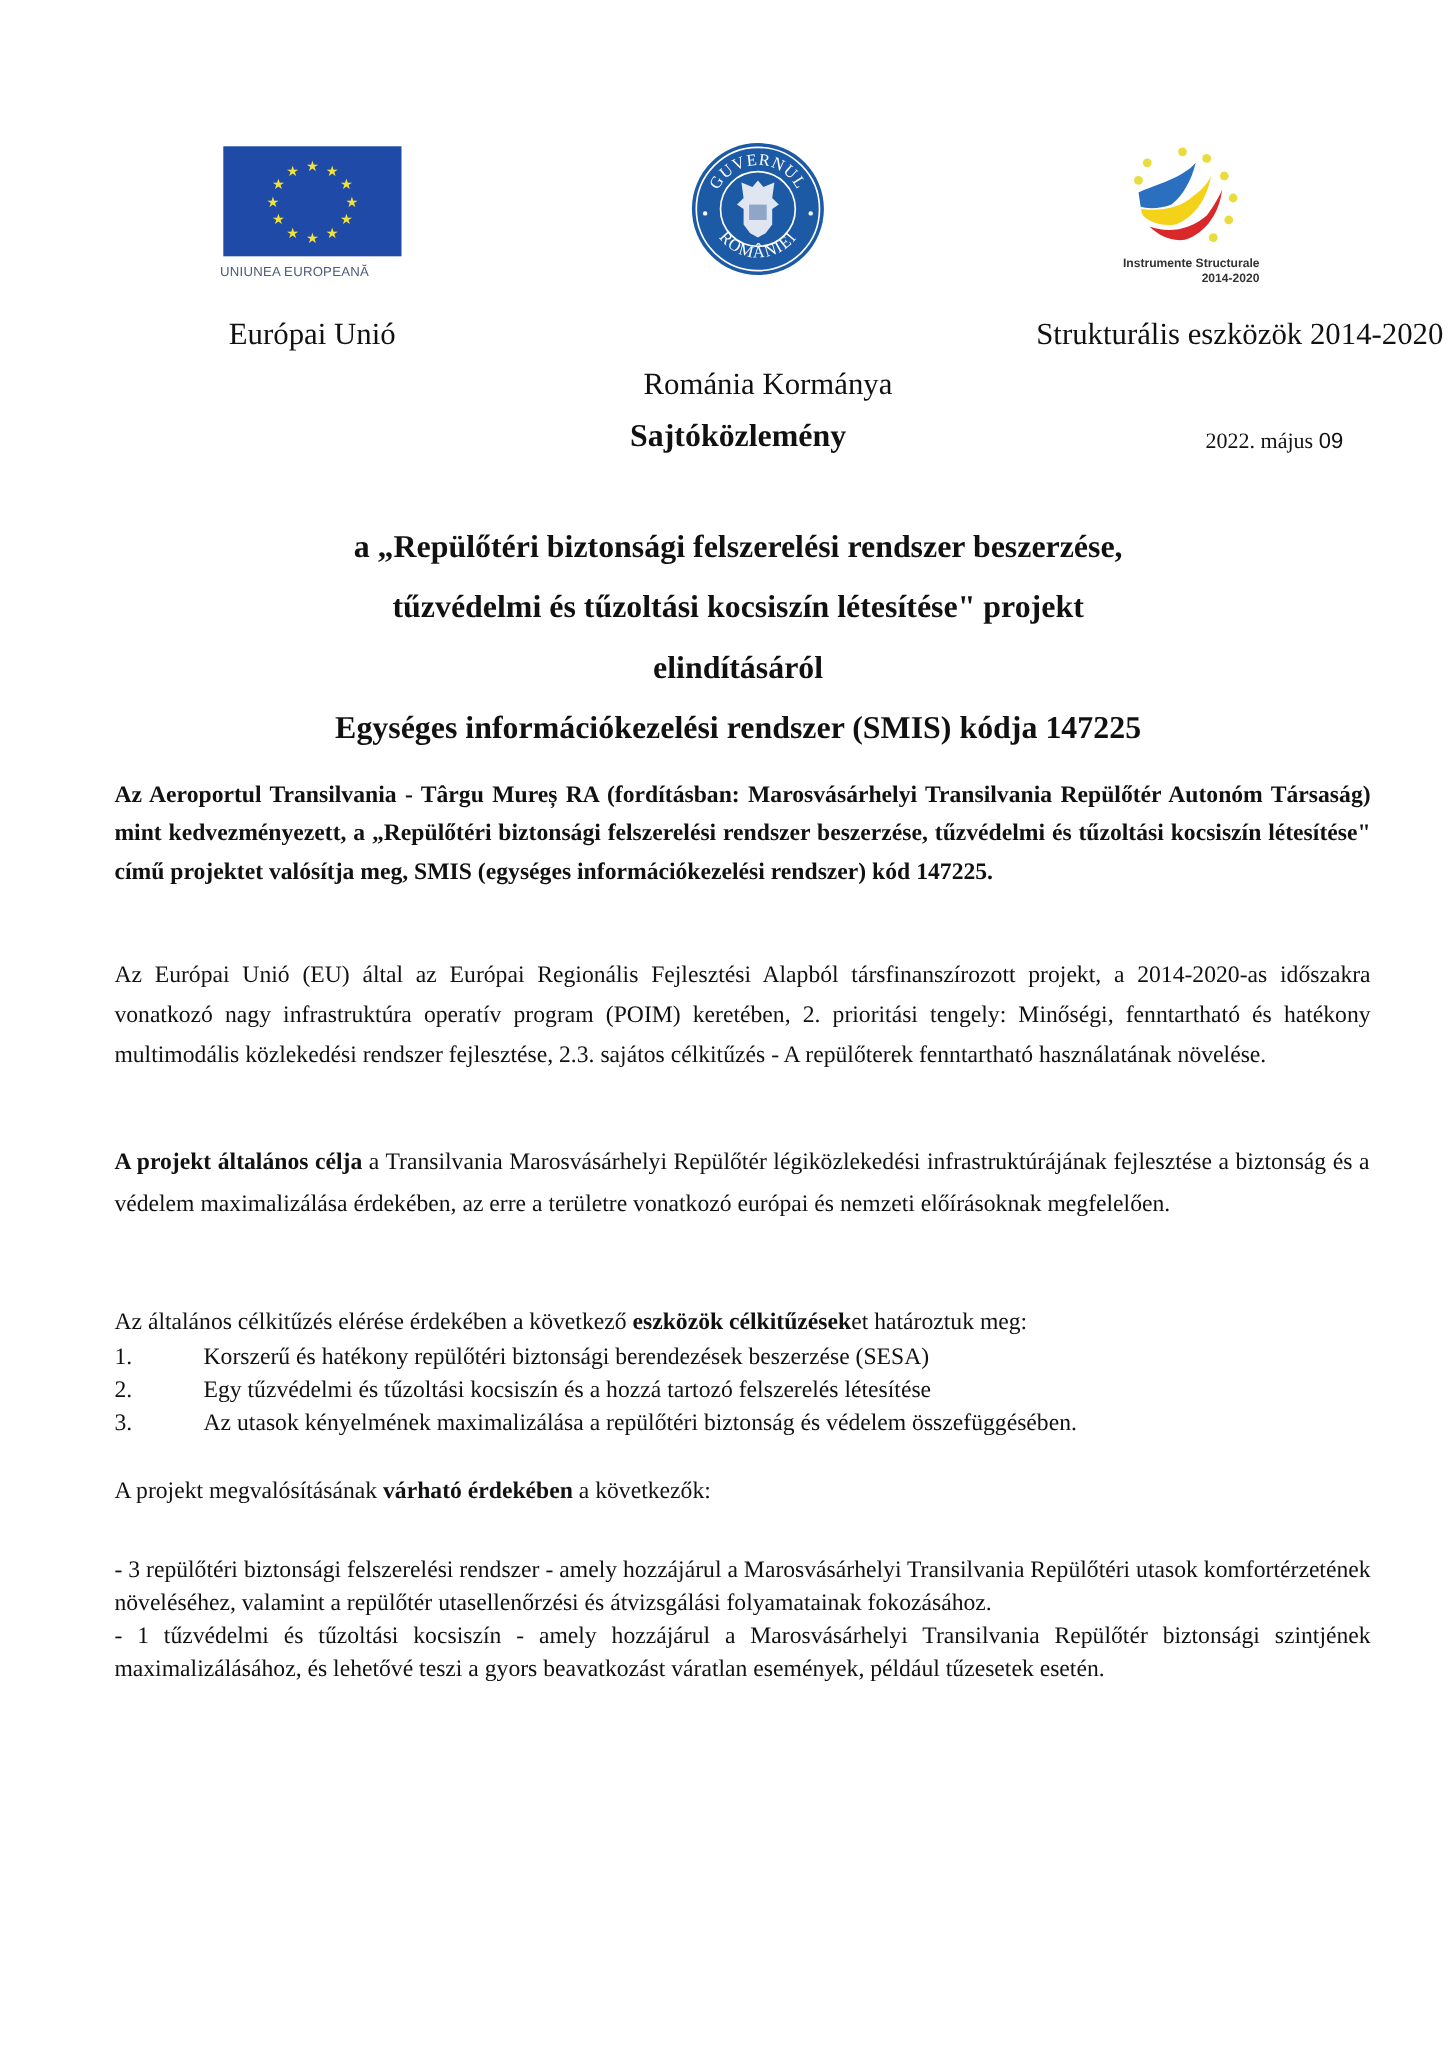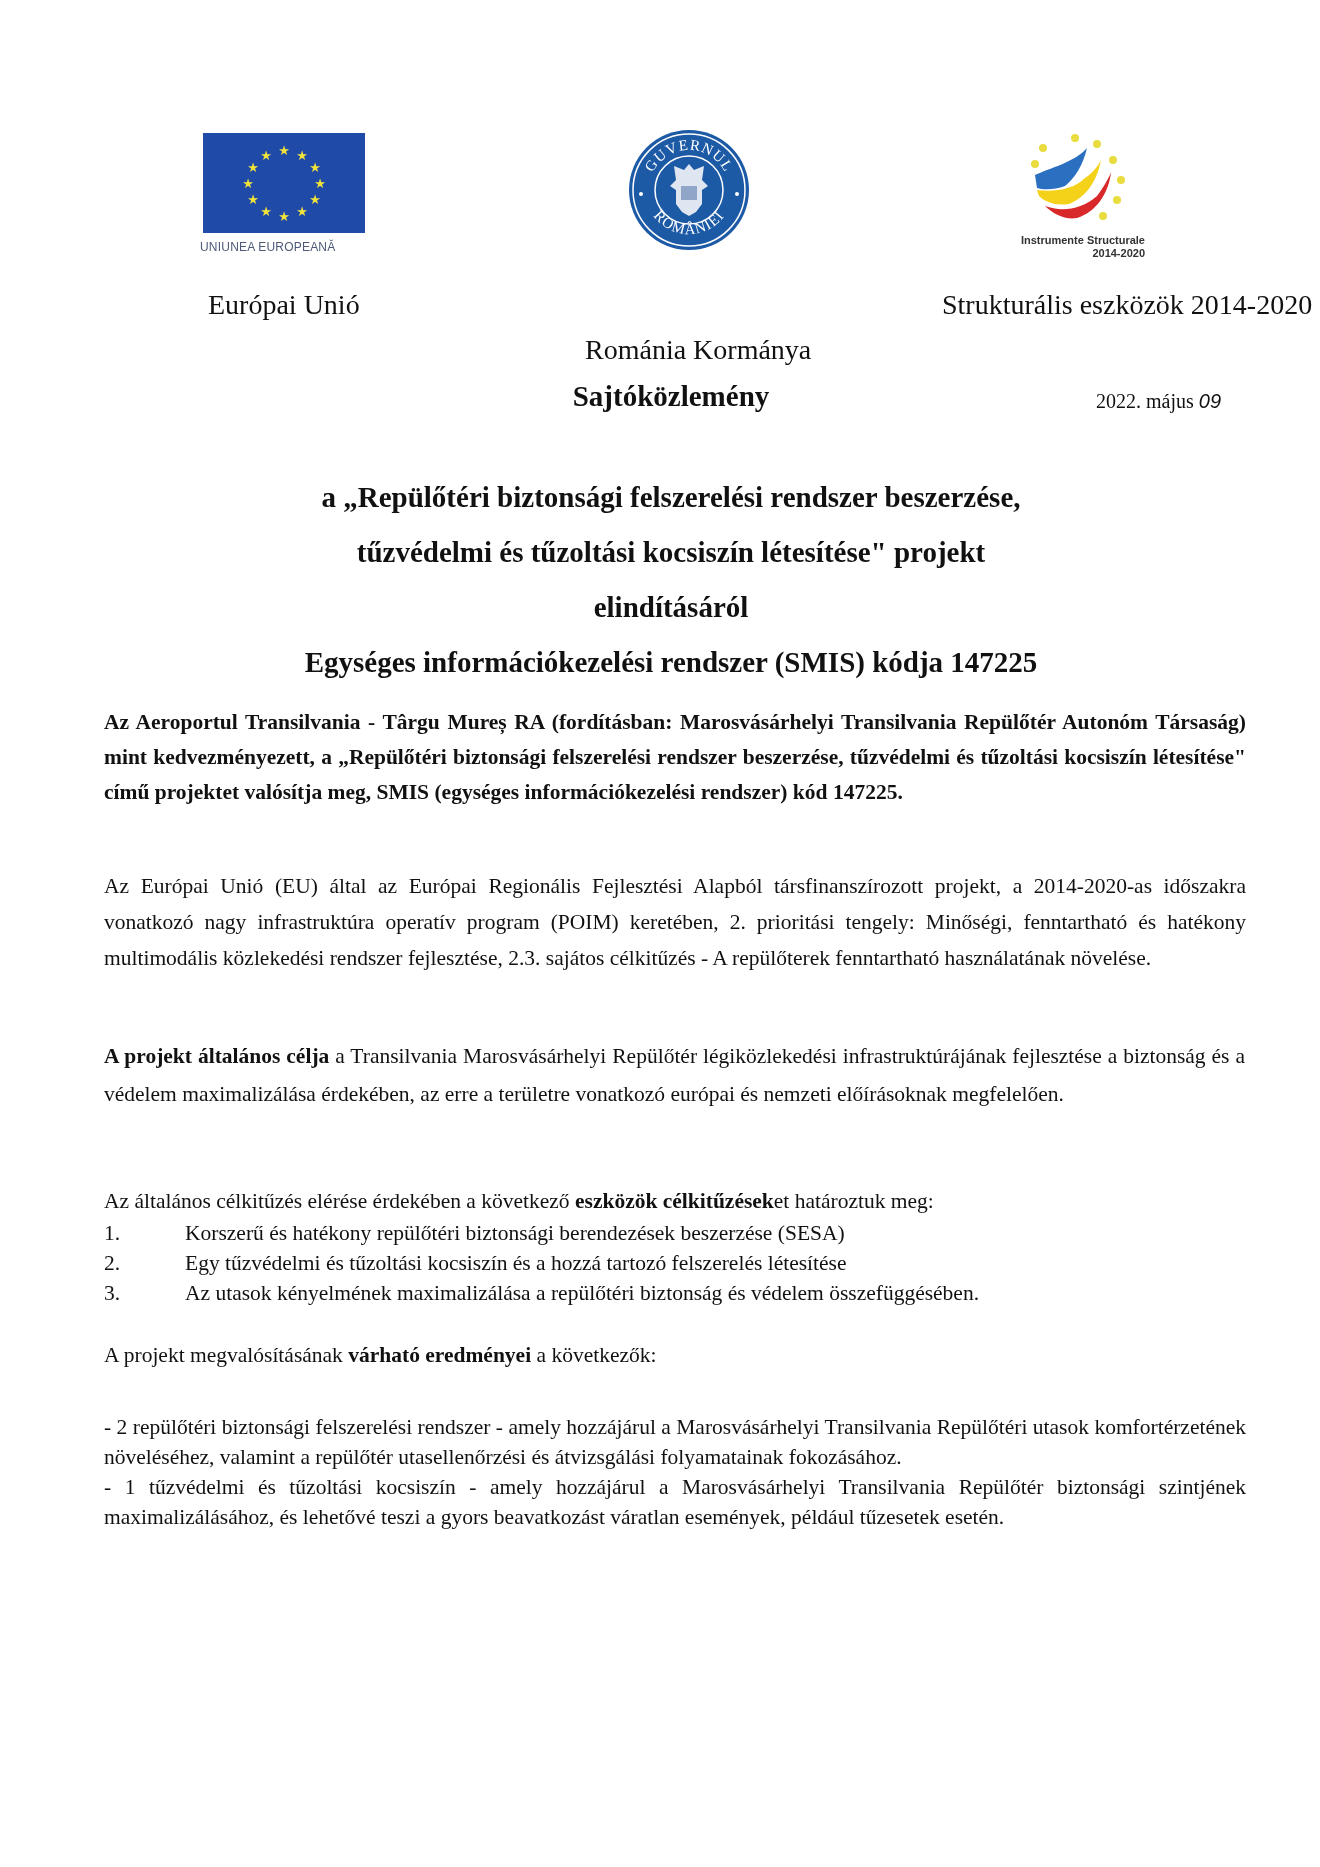--- a/index.html
+++ b/index.html
@@ -12,21 +12,21 @@
   .logo-gov { left: 627px; top: 128px; width: 124px; height: 124px; }
   .logo-is { left: 1005px; top: 120px; width: 140px; height: 140px; }
   .logo-is-caption { left: 985px; top: 234px; width: 160px; text-align: right;
         font-family: "Liberation Sans", "DejaVu Sans", sans-serif; font-size: 11px; font-weight: bold; color: #333; line-height: 13px; }
   .caption { top: 289px; font-size: 28px; white-space: nowrap; }
   .cap-1 { left: 208px; }
   .cap-2 { left: 585px; margin-top: 45px; }
   .cap-3 { left: 942px; }
   .press-title { top: 380px; left: 0; width: 1342px; text-align: center; font-size: 29px; font-weight: bold; }
   .press-date { top: 390px; left: 1096px; font-size: 20px; white-space: nowrap; }
-  .press-date .sans { font-family: "Liberation Sans", "DejaVu Sans", sans-serif; font-style: italic; }
+  .press-date .sans { font-family: "Liberation Sans", "DejaVu Sans", sans-serif; }
   .headline { top: 470px; left: 0; width: 1342px; text-align: center; font-weight: bold; font-size: 29px; line-height: 55px; }
   .headline div { white-space: nowrap; }
   .para { left: 104px; width: 1142px; text-align: justify; font-size: 21.5px; }
   .p-bold { top: 705px; font-weight: bold; line-height: 35px; }
   .p-eu { top: 868px; line-height: 36px; }
   .p-goal { top: 1037px; line-height: 38px; width: 1141px; }
   .p-spec { top: 1186px; line-height: 30px; }
   .list { left: 104px; top: 1218px; font-size: 21.5px; line-height: 30px; }
   .list-row { display: flex; white-space: nowrap; }
   .list-num { width: 81px; }
@@ -127,18 +127,18 @@
   <div class="list-row">
     <span class="list-num">2.</span>
     <span>Egy tűzvédelmi és tűzoltási kocsiszín és a hozzá tartozó felszerelés létesítése</span>
   </div>
   <div class="list-row">
     <span class="list-num">3.</span>
     <span>Az utasok kényelmének maximalizálása a repülőtéri biztonság és védelem összefüggésében.</span>
   </div>
 </div>
 
-<div class="abs para p-results"><span>A projekt megvalósításának </span><b>várható eredményei</b><span> a következők:</span></div>
+<div class="abs para p-results"><span>A projekt megvalósításának </span><b>várható érdekében</b><span> a következők:</span></div>
 
 <div class="abs para p-bullets">
-  <div>- 2 repülőtéri biztonsági felszerelési rendszer - amely hozzájárul a Marosvásárhelyi Transilvania Repülőtéri utasok komfortérzetének növeléséhez, valamint a repülőtér utasellenőrzési és átvizsgálási folyamatainak fokozásához.</div>
+  <div>- 3 repülőtéri biztonsági felszerelési rendszer - amely hozzájárul a Marosvásárhelyi Transilvania Repülőtéri utasok komfortérzetének növeléséhez, valamint a repülőtér utasellenőrzési és átvizsgálási folyamatainak fokozásához.</div>
   <div>- 1 tűzvédelmi és tűzoltási kocsiszín - amely hozzájárul a Marosvásárhelyi Transilvania Repülőtér biztonsági szintjének maximalizálásához, és lehetővé teszi a gyors beavatkozást váratlan események, például tűzesetek esetén.</div>
 </div>
 
 </body></html>

